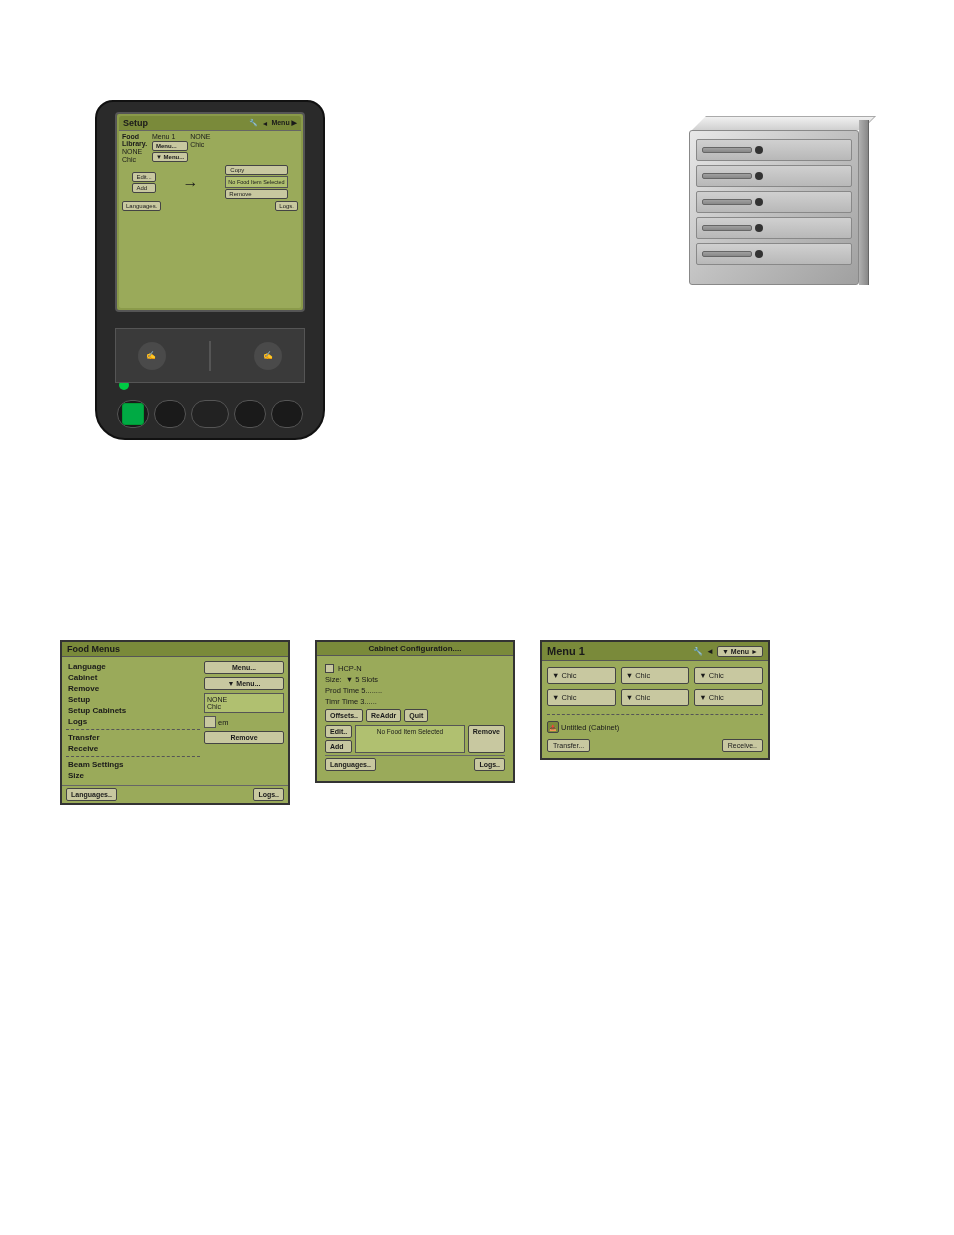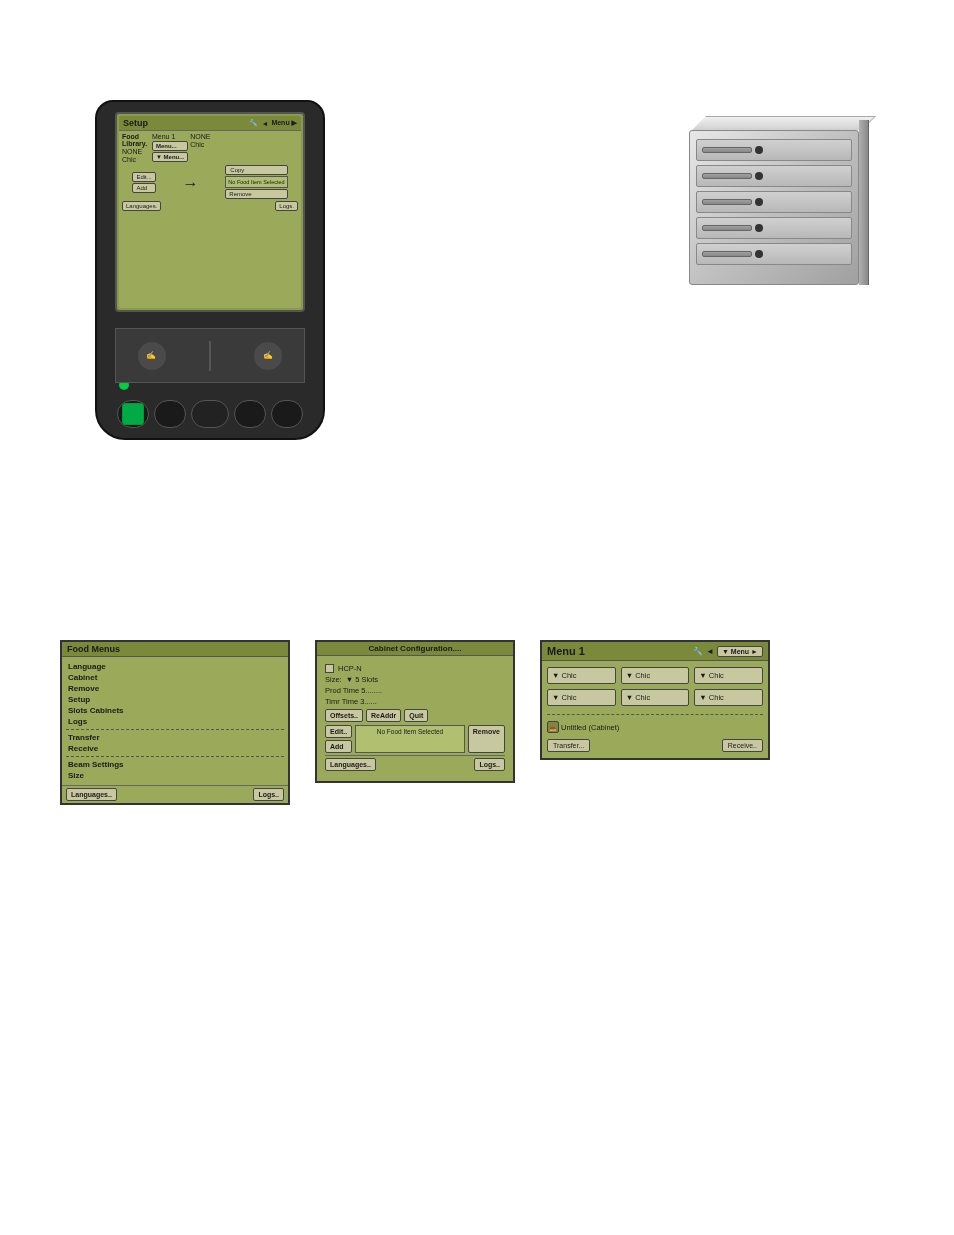--- a/index.html
+++ b/index.html
@@ -565,29 +565,42 @@
 <div class="bottom-screens">
 
   <div class="screen1">
     <div class="screen1-header">Food  Menus</div>
     <div class="screen1-body">
       <div class="screen1-left">
         <div class="screen1-menu-item bold">Language</div>
         <div class="screen1-menu-item bold">Cabinet</div>
         <div class="screen1-menu-item bold">Remove</div>
         <div class="screen1-menu-item bold">Setup</div>
-        <div class="screen1-menu-item bold">Slots Cabinets</div>
+        <div class="screen1-menu-item bold">Setup Cabinets</div>
         <div class="screen1-menu-item bold">Logs</div>
         <hr class="screen1-divider">
         <div class="screen1-menu-item bold">Transfer</div>
         <div class="screen1-menu-item bold">Receive</div>
         <hr class="screen1-divider">
         <div class="screen1-menu-item bold">Beam Settings</div>
         <div class="screen1-menu-item bold">Size</div>
       </div>
+      <div class="screen1-right">
+        <div class="screen1-btn">Menu...</div>
+        <div class="screen1-btn">▼ Menu...</div>
+        <div class="screen1-item-box">
+          <div>NONE</div>
+          <div>Chic</div>
+        </div>
+        <div style="display:flex;gap:2px;align-items:center;">
+          <div style="width:12px;height:12px;border:1px solid #555;background:#c8c8a0;"></div>
+          <span>em</span>
+        </div>
+        <div class="screen1-btn">Remove</div>
+      </div>
     </div>
     <div class="screen1-footer">
       <div class="screen1-btn">Languages..</div>
       <div class="screen1-btn">Logs..</div>
     </div>
   </div>
 
   <div class="screen2">
     <div class="screen2-header">Cabinet Configuration....</div>
     <div class="screen2-body">

